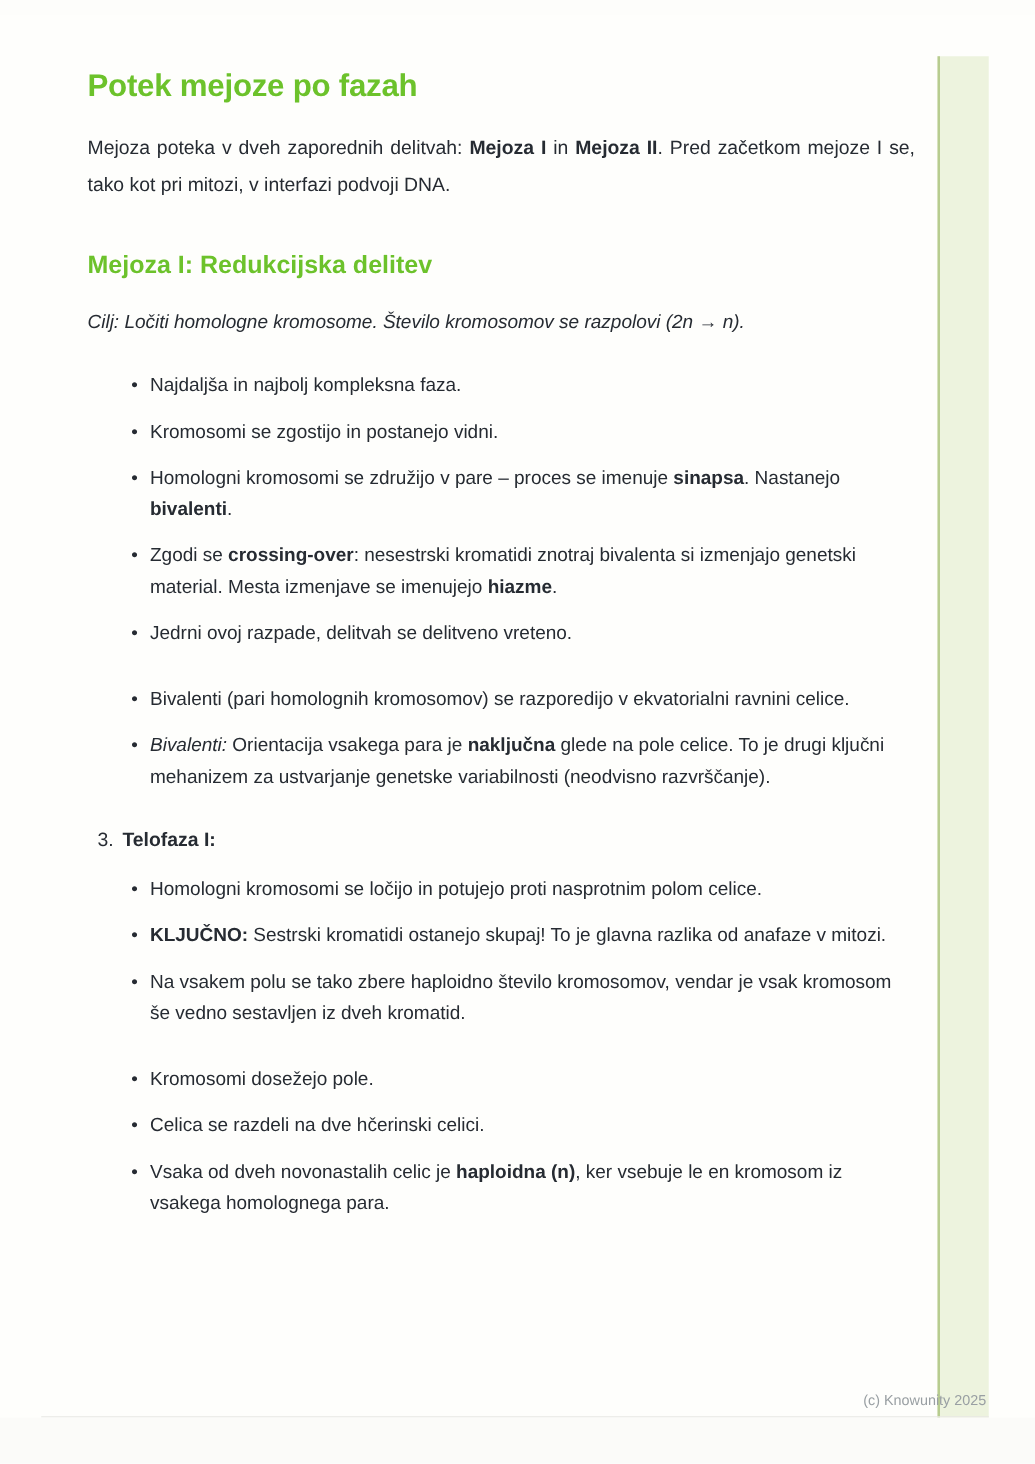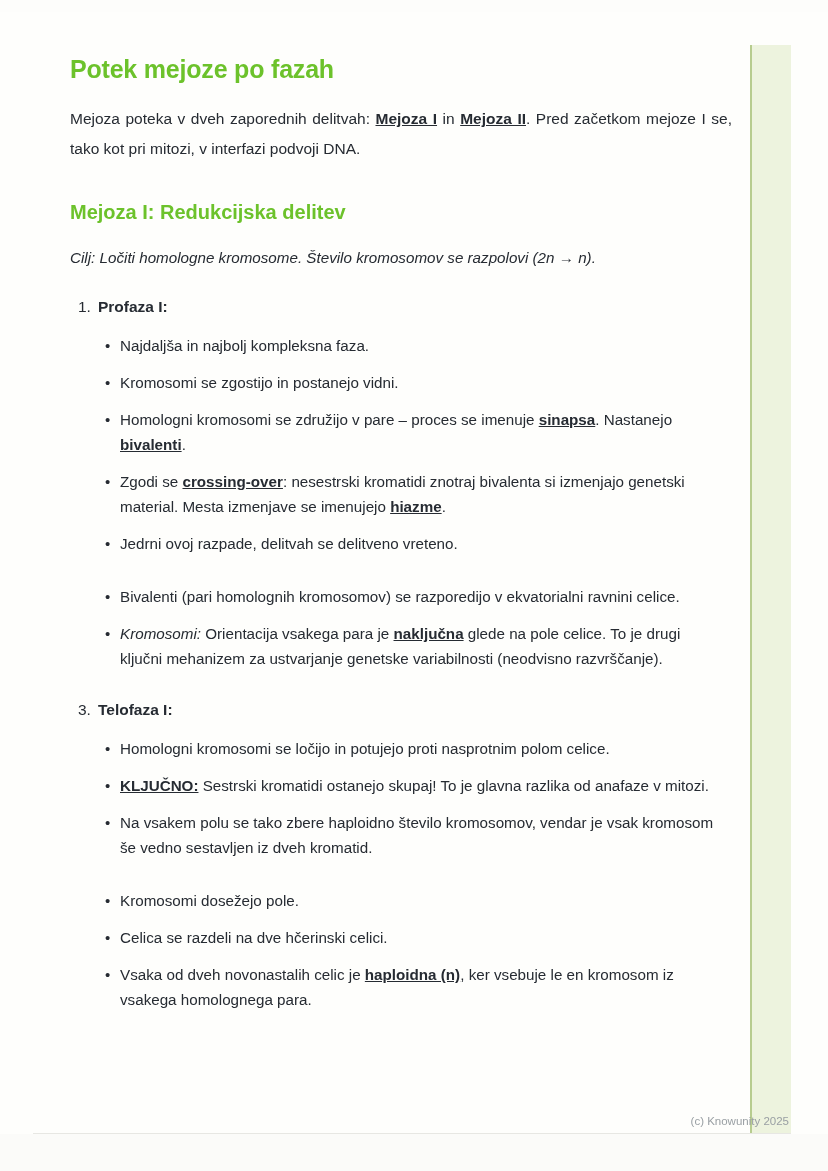--- a/index.html
+++ b/index.html
@@ -113,21 +113,21 @@
     line-height: 25px;
   }
   .bullet .dot {
     flex: none;
     width: 15px;
     margin-left: 35px;
     font-size: 15px;
   }
   .bullet .b-text { flex: 1; padding-right: 6px; }
 
-  strong { font-weight: 700; text-decoration: underline; }
+  strong { font-weight: 700; }
   em { font-style: italic; }
 
   .footer-credit {
     position: absolute;
     right: 39px;
     top: 1102px;
     font-size: 11.5px;
     line-height: 14px;
     color: var(--footer-text, #999fa3);
     z-index: 3;
@@ -143,23 +143,20 @@
     <h1 class="doc-title">Potek mejoze po fazah</h1>
 
     <p class="intro"><span>Mejoza poteka v dveh zaporednih delitvah: </span><strong>Mejoza I</strong><span> in </span><strong>Mejoza II</strong><span>. Pred začetkom mejoze I se, tako kot pri mitozi, v interfazi podvoji DNA.</span></p>
 
     <h2 class="section-title">Mejoza I: Redukcijska delitev</h2>
 
     <p class="goal"><em>Cilj: Ločiti homologne kromosome. Število kromosomov se razpolovi (2n → n).</em></p>
 
     <ol class="phases">
   <li class="phase">
-    <div class="ph-head">
-      <span class="ph-num">1.</span><span class="ph-label">Profaza I:</span>
-    </div>
     <ul class="bullets">
   <li class="bullet">
     <span class="dot">•</span>
     <span class="b-text"><span>Najdaljša in najbolj kompleksna faza.</span></span>
   </li>
 
   <li class="bullet">
     <span class="dot">•</span>
     <span class="b-text"><span>Kromosomi se zgostijo in postanejo vidni.</span></span>
   </li>
@@ -183,21 +180,21 @@
 
   <li class="phase">
     <ul class="bullets">
   <li class="bullet">
     <span class="dot">•</span>
     <span class="b-text"><span>Bivalenti (pari homolognih kromosomov) se razporedijo v ekvatorialni ravnini celice.</span></span>
   </li>
 
   <li class="bullet">
     <span class="dot">•</span>
-    <span class="b-text"><em>Kromosomi:</em><span> Orientacija vsakega para je </span><strong>naključna</strong><span> glede na pole celice. To je drugi ključni mehanizem za ustvarjanje genetske variabilnosti (neodvisno razvrščanje).</span></span>
+    <span class="b-text"><em>Bivalenti:</em><span> Orientacija vsakega para je </span><strong>naključna</strong><span> glede na pole celice. To je drugi ključni mehanizem za ustvarjanje genetske variabilnosti (neodvisno razvrščanje).</span></span>
   </li>
 </ul>
   </li>
 
   <li class="phase">
     <div class="ph-head">
       <span class="ph-num">3.</span><span class="ph-label">Telofaza I:</span>
     </div>
     <ul class="bullets">
   <li class="bullet">

